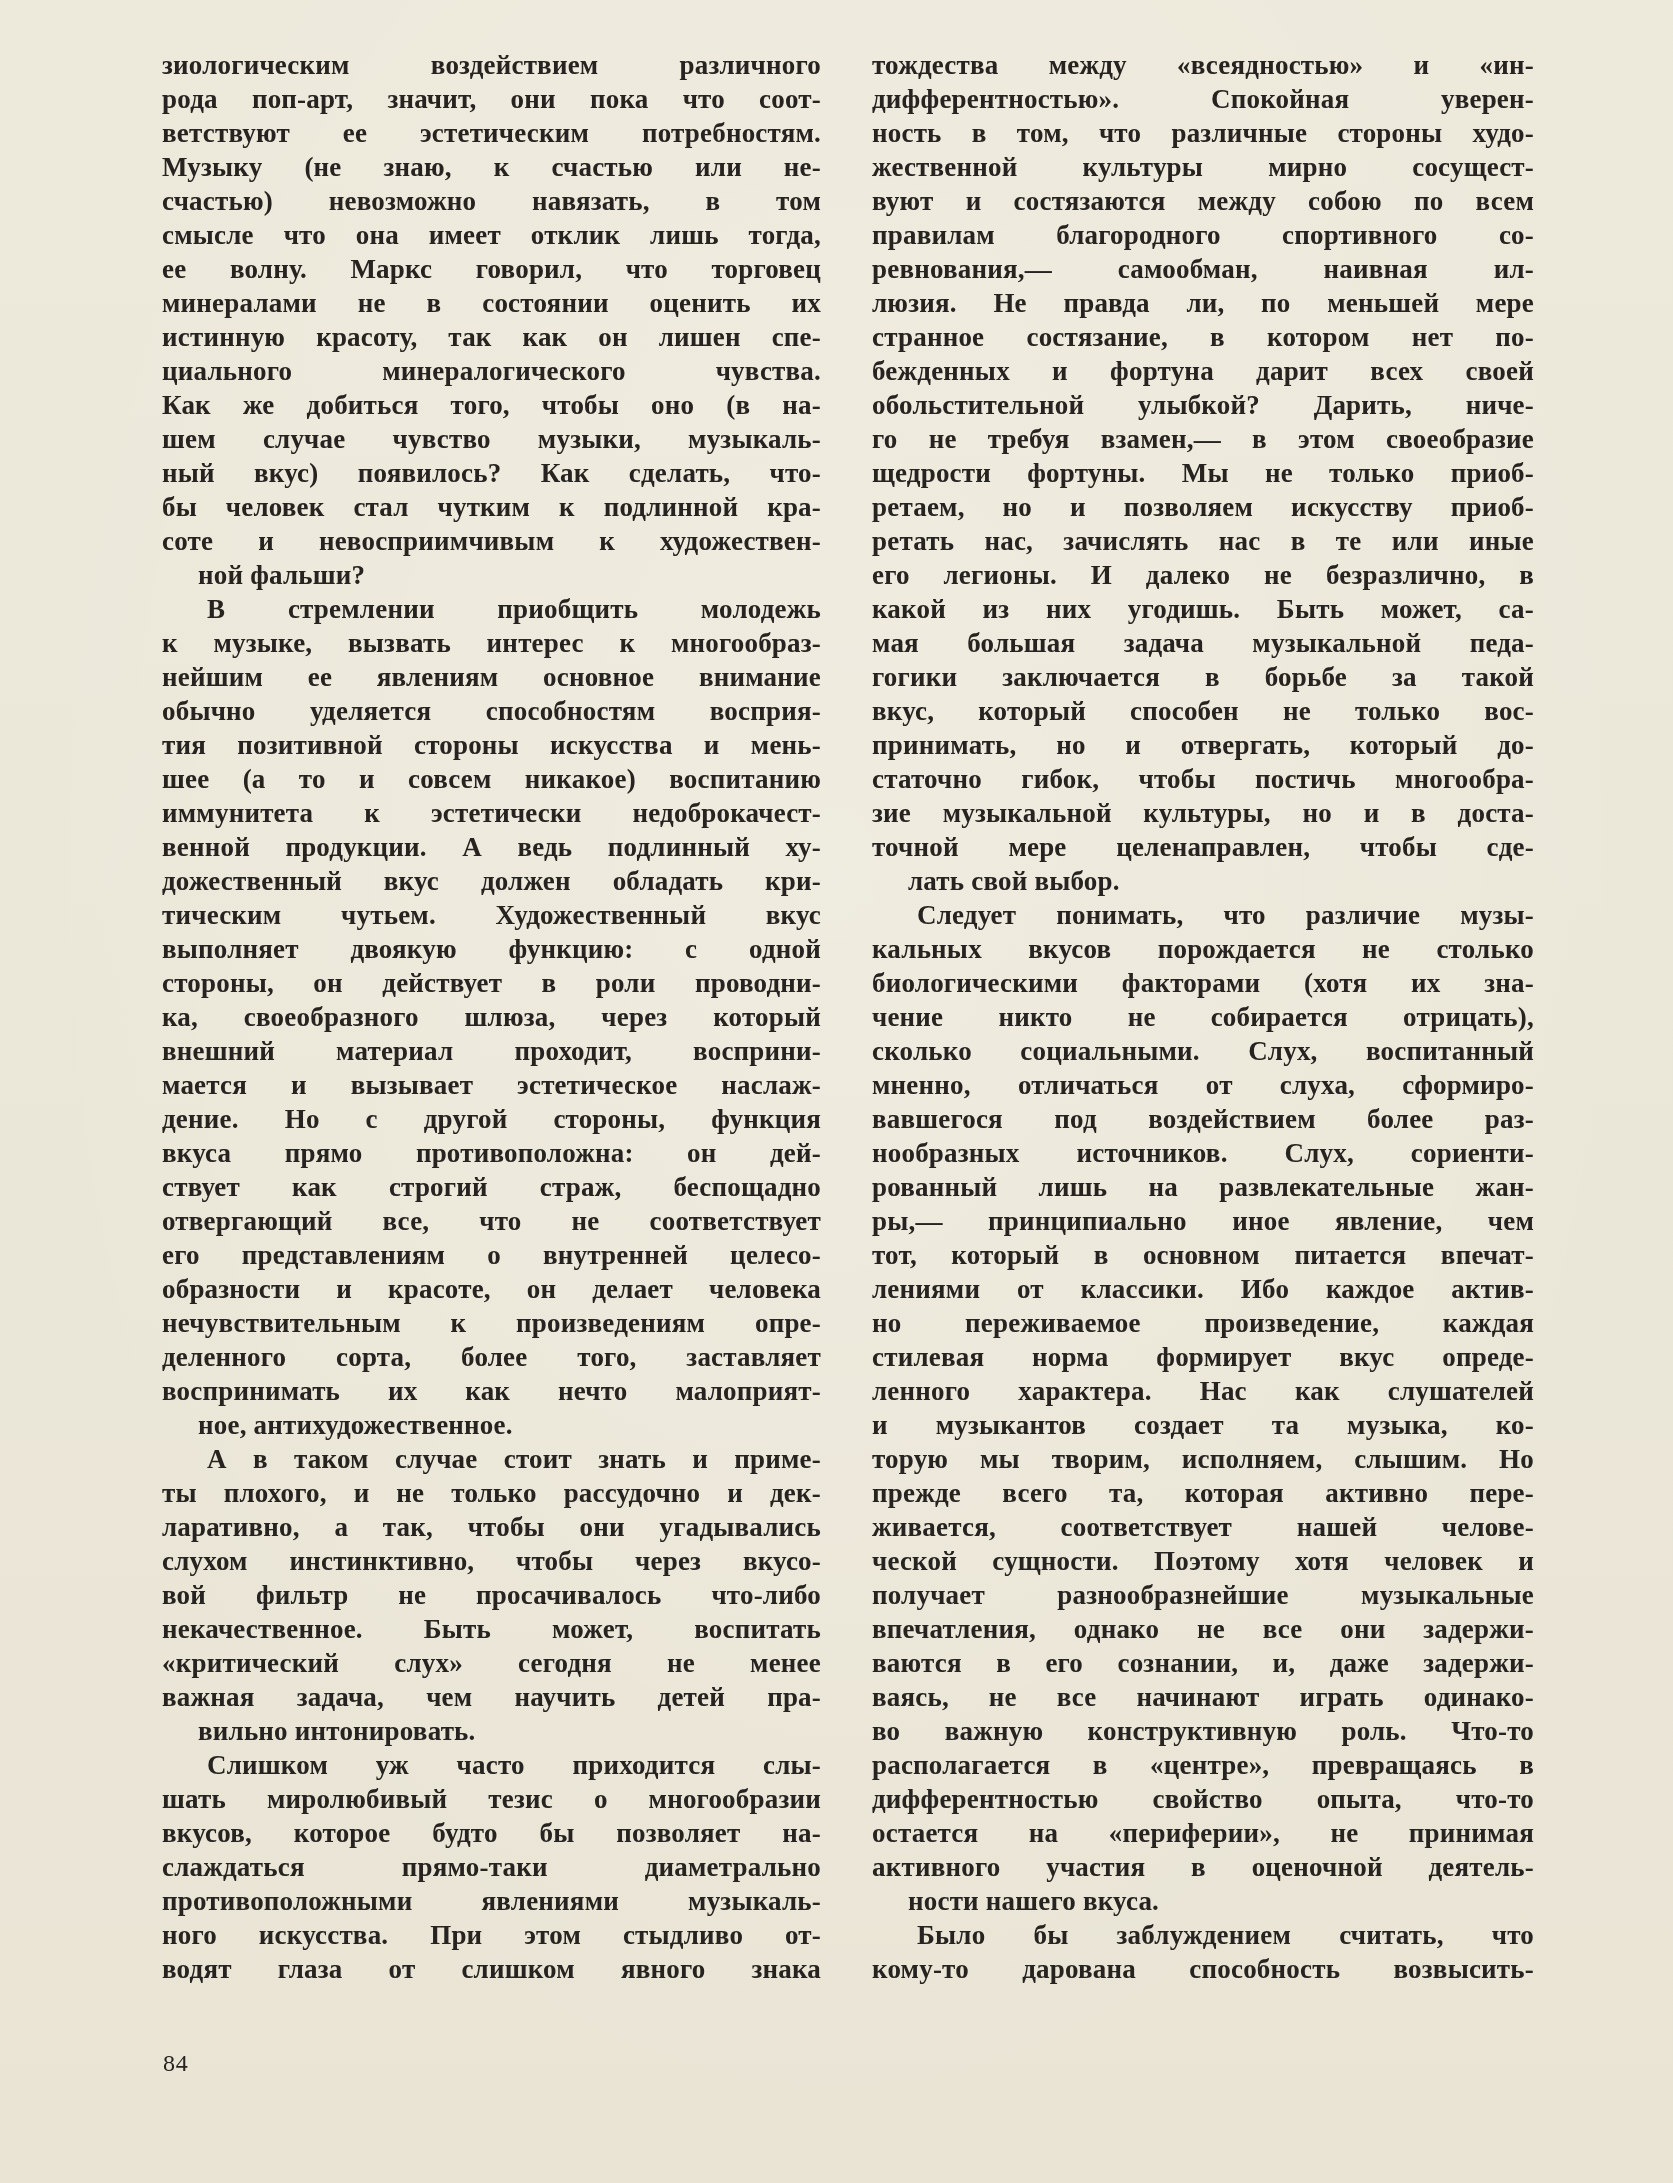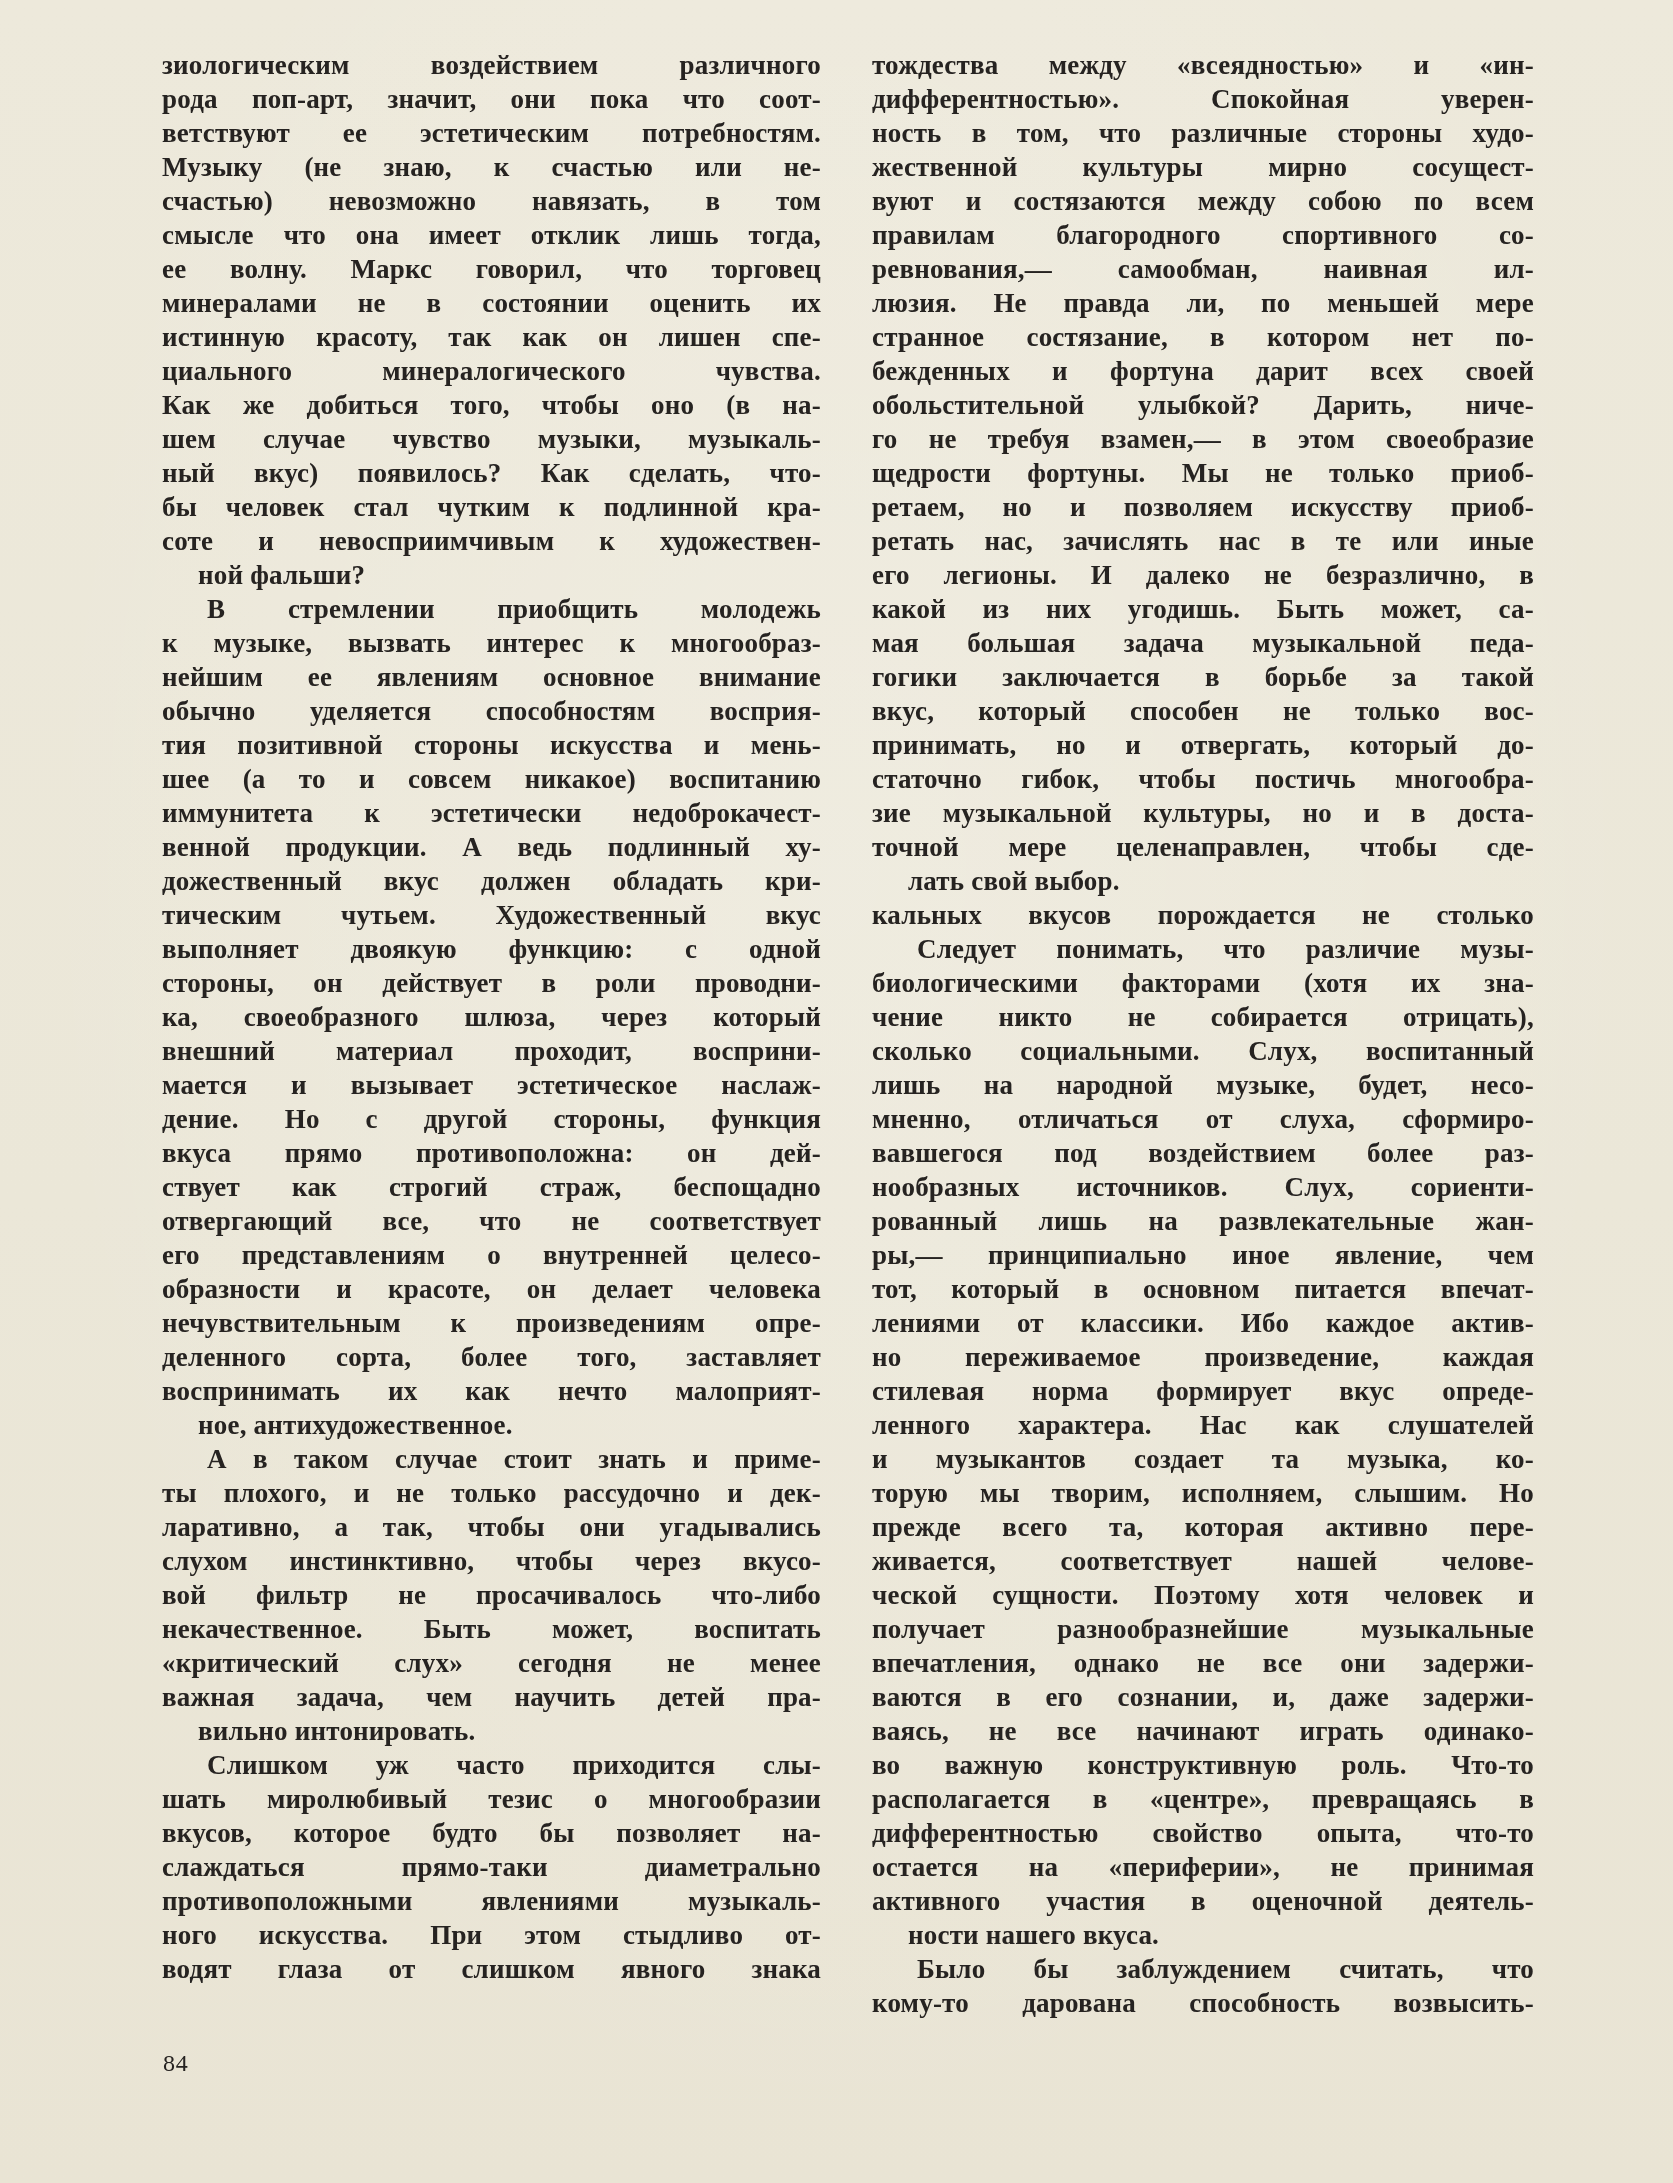--- a/index.html
+++ b/index.html
@@ -143,26 +143,25 @@
         <div class="line">мая большая задача музыкальной педа-</div>
         <div class="line">гогики заключается в борьбе за такой</div>
         <div class="line">вкус, который способен не только вос-</div>
         <div class="line">принимать, но и отвергать, который до-</div>
         <div class="line">статочно гибок, чтобы постичь многообра-</div>
         <div class="line">зие музыкальной культуры, но и в доста-</div>
         <div class="line">точной мере целенаправлен, чтобы сде-</div>
         <div class="line last">лать свой выбор.</div>
       </div>
       <div class="para">
+        <div class="line first-indent">Следует понимать, что различие музы-</div>
         <div class="line">кальных вкусов порождается не столько</div>
-        <div class="line first-indent">Следует понимать, что различие музы-</div>
         <div class="line">биологическими факторами (хотя их зна-</div>
         <div class="line">чение никто не собирается отрицать),</div>
         <div class="line">сколько социальными. Слух, воспитанный</div>
-        <div class="line">лишь на народной музыке, будет, несо-</div>
         <div class="line">мненно, отличаться от слуха, сформиро-</div>
         <div class="line">вавшегося под воздействием более раз-</div>
         <div class="line">нообразных источников. Слух, сориенти-</div>
         <div class="line">рованный лишь на развлекательные жан-</div>
         <div class="line">ры,— принципиально иное явление, чем</div>
         <div class="line">тот, который в основном питается впечат-</div>
         <div class="line">лениями от классики. Ибо каждое актив-</div>
         <div class="line">но переживаемое произведение, каждая</div>
         <div class="line">стилевая норма формирует вкус опреде-</div>
         <div class="line">ленного характера. Нас как слушателей</div>

